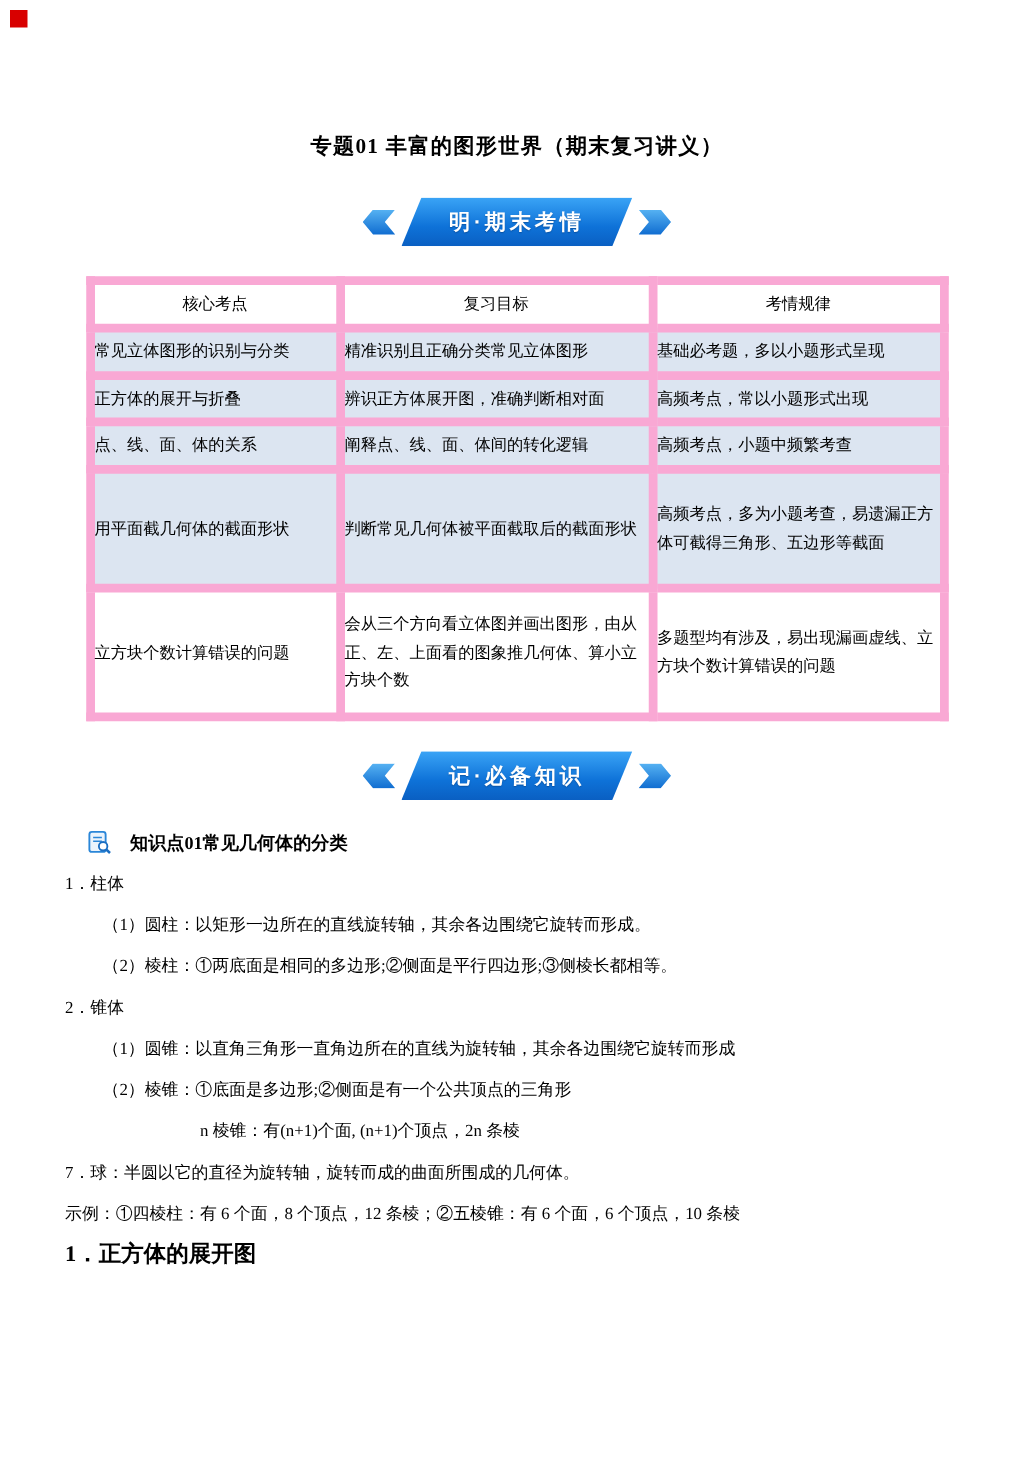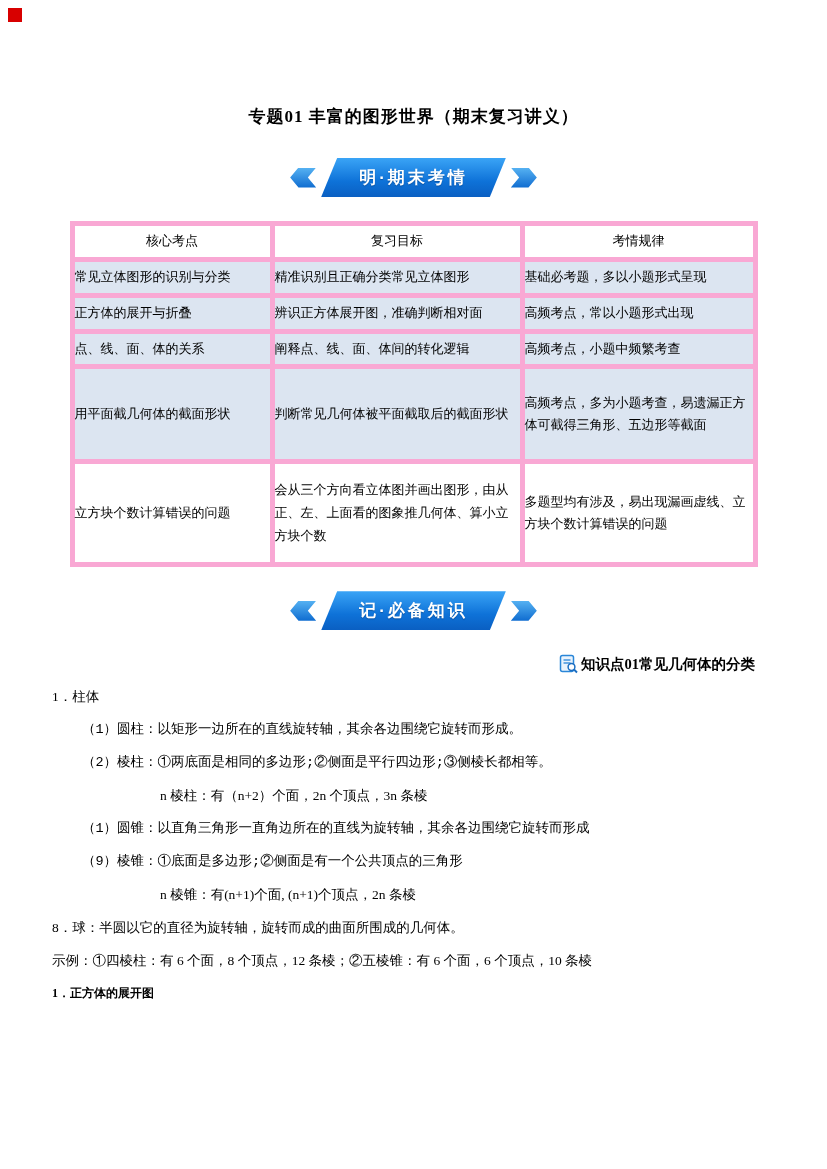--- a/index.html
+++ b/index.html
@@ -63,56 +63,55 @@
 
   
   table.exam-table {
     width: 683px;
     margin: 16px auto 0 auto;
     border-collapse: collapse;
     table-layout: fixed;
     font-size: 13px;
   }
   .exam-table th, .exam-table td {
-    border: 5px solid #f9a8d4;
+    border: 7px solid #f9a8d4;
     padding: 4px 0;
     vertical-align: middle;
     line-height: 1.75;
     font-weight: normal;
   }
   .exam-table th { text-align: center; height: 36px; }
   .exam-table td { text-align: left; }
   tr.r-s { height: 33px; margin-left: 16px; }
   tr.r-m { height: 95px; margin-top: 40px; }
   tr.r-l { height: 103px; }
   tr.tint td { background: #dce5f1; }
 
   
   .kp-heading {
     display: flex;
     align-items: center;
-    gap: 2px;
+    gap: 14px;
     margin: 20px 72px 6px 70px;
-    justify-content: flex-end;
   }
   .kp-title {
     font-weight: bold;
     font-size: 14.5px;
   }
   .kp-icon { display: inline-flex; }
 
   .line {
     margin: 0 52px;
     font-size: 13.5px;
     line-height: 33px;
   }
   .ind0 { padding-left: 0; }
-  .ind1 { padding-left: 30px; font-family: Liberation Mono, monospace; }
+  .ind1 { padding-left: 30px; }
   .ind2 { padding-left: 108px; }
-  .bold-line { font-weight: bold; font-size: 12px; }
+  .bold-line { font-weight: bold; font-size: 18px; }
 </style>
 </head>
 <body>
 
 <div class="page">
 
   <div class="corner-square"></div>
 
   <h1 class="title">专题01 丰富的图形世界（期末复习讲义）</h1>
 
@@ -179,23 +178,23 @@
         <circle cx="12.5" cy="13" r="3.4" fill="#ffffff" stroke="#1b6ec2" stroke-width="1.5"></circle>
         <line x1="15" y1="15.6" x2="18" y2="18.4" stroke="#1b6ec2" stroke-width="2"></line>
       </svg>
     </span>
     <span class="kp-title">知识点01常见几何体的分类</span>
   </div>
 
   <p class="line ind0">1．柱体</p>
   <p class="line ind1">（1）圆柱：以矩形一边所在的直线旋转轴，其余各边围绕它旋转而形成。</p>
   <p class="line ind1">（2）棱柱：①两底面是相同的多边形;②侧面是平行四边形;③侧棱长都相等。</p>
-  <p class="line ind2">n 棱柱：有（n+2）个面，2n 个顶点，3n 条棱</p>
+  <p class="line ind0">2．锥体</p>
   <p class="line ind1">（1）圆锥：以直角三角形一直角边所在的直线为旋转轴，其余各边围绕它旋转而形成</p>
-  <p class="line ind1">（9）棱锥：①底面是多边形;②侧面是有一个公共顶点的三角形</p>
+  <p class="line ind1">（2）棱锥：①底面是多边形;②侧面是有一个公共顶点的三角形</p>
   <p class="line ind2">n 棱锥：有(n+1)个面, (n+1)个顶点，2n 条棱</p>
-  <p class="line ind0">8．球：半圆以它的直径为旋转轴，旋转而成的曲面所围成的几何体。</p>
+  <p class="line ind0">7．球：半圆以它的直径为旋转轴，旋转而成的曲面所围成的几何体。</p>
   <p class="line ind0">示例：①四棱柱：有 6 个面，8 个顶点，12 条棱；②五棱锥：有 6 个面，6 个顶点，10 条棱</p>
 
 
   <p class="line ind0 bold-line">1．正方体的展开图</p>
 
 </div>
 
 </body></html>

